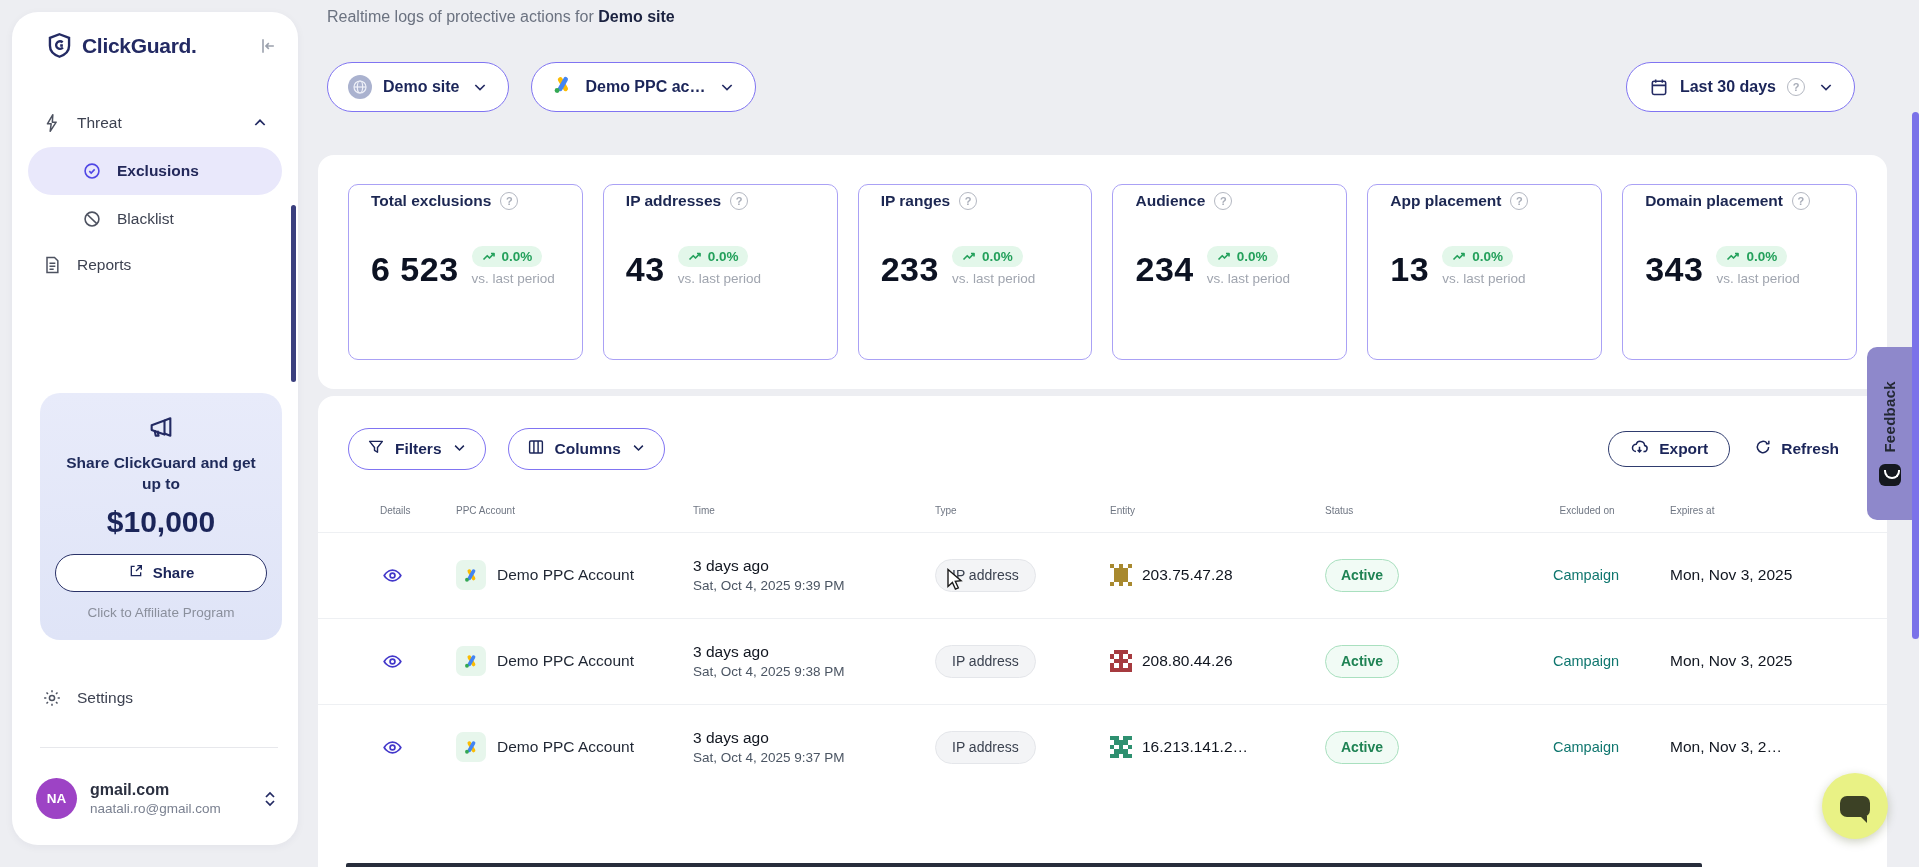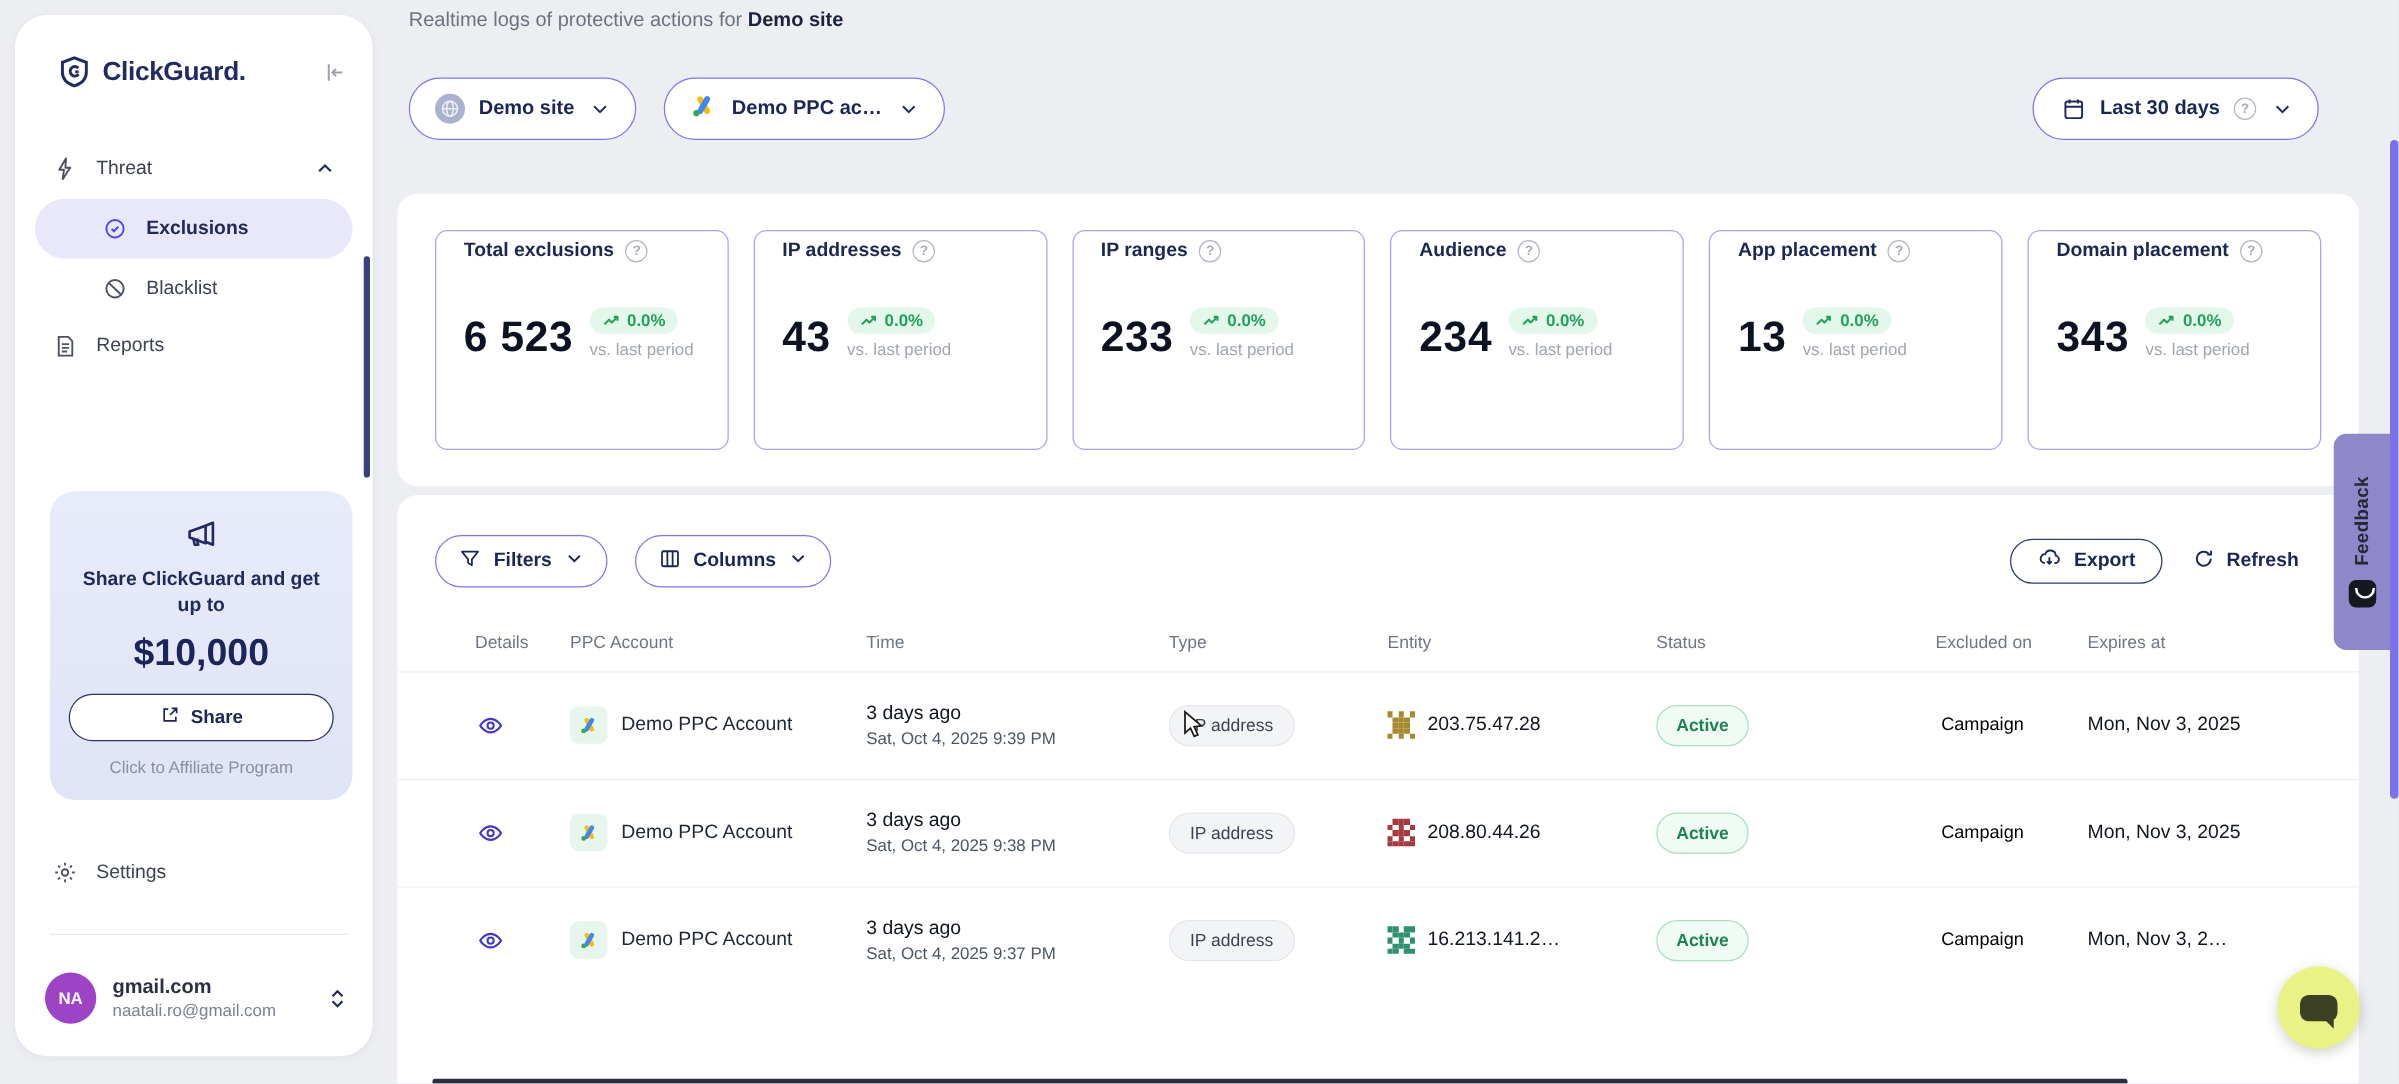--- a/index.html
+++ b/index.html
@@ -3,21 +3,21 @@
 <meta charset="utf-8">
 <style>
   * { margin:0; padding:0; box-sizing:border-box; }
   html,body { background:#e4e6ec; }
   body { font-family:"Liberation Sans", sans-serif; }
   #app { position:relative; width:1919px; height:867px; background:#edeef2; overflow:hidden; }
 
   
   .sidebar { position:absolute; left:12px; top:12px; width:286px; height:833px;
     background:#fff; border-radius:26px; box-shadow:0 2px 8px rgba(30,35,80,.05); }
-  .logo-row { display:flex; align-items:center; padding:32px 20px 0 34px; }
+  .logo-row { display:flex; align-items:center; padding:20px 20px 0 34px; }
   .logo-mark { color:#232a63; display:flex; }
   .logo-text { font-size:21px; font-weight:800; color:#232a63; margin-left:9px; letter-spacing:-.3px; flex:1; }
   .collapse-btn { color:#9aa0ac; cursor:pointer; display:flex; }
   .nav { margin-top:42px; }
   .nav-item { height:44px; display:flex; align-items:center; gap:15px; margin:2px 16px;
     padding:0 14px; font-size:15.5px; color:#3d4251; border-radius:24px; cursor:pointer; }
   .nav-item .nicon { display:flex; color:#4d5260; }
   .nav-item.sub { padding-left:54px; }
   .nav-item.active { background:#e9e8fb; color:#23285a; font-weight:700; height:48px; }
   .nav-item.active .nicon { color:#4f46e5; }
@@ -75,36 +75,36 @@
   .toolbar { display:flex; align-items:center; padding:32px 48px 0 30px; }
   .tool-pill { height:42px; border-radius:21px; border:1.3px solid #8074f2; background:#fff; display:flex;
     align-items:center; gap:10px; padding:0 18px; color:#1b2559; font-weight:600; font-size:15.5px; margin-right:22px; cursor:pointer; }
   .toolbar .grow { flex:1; }
   .export-btn { height:36px; border-radius:21px; border:1.3px solid #2f3c6e; background:#fff; display:flex;
     align-items:center; gap:10px; padding:0 21px; color:#1b2559; font-weight:600; font-size:15.5px; cursor:pointer; }
   .refresh-btn { display:flex; align-items:center; gap:9px; margin-left:24px; color:#1b2559; font-weight:600; font-size:15.5px; cursor:pointer; }
 
   .grid { display:grid; grid-template-columns:108px 237px 242px 175px 215px 205px 112px 1fr; padding:0 30px; align-items:center; }
   .thead { margin-top:34px; padding-bottom:14px; }
-  .th { font-size:14px; color:#6f7683; font-weight:400; }
+  .th { font-size:10px; color:#6f7683; font-weight:400; }
   .th.first { padding-left:32px; }
   .th.center { text-align:center; line-height:1.35; }
   .trow { border-top:1px solid #eef0f3; height:86px; }
   .cell-details { padding-left:34px; color:#4338ca; display:flex; cursor:pointer; }
   .cell-acct { display:flex; align-items:center; gap:11px; font-size:15.5px; color:#1f2633; }
   .gads-chip { width:30px; height:30px; border-radius:7px; background:#e7f6ec; display:flex; align-items:center; justify-content:center; }
   .t-rel { font-size:15.5px; color:#10151f; }
   .t-abs { font-size:13.5px; color:#4b5563; margin-top:3px; }
   .type-pill { display:inline-flex; align-items:center; background:#f3f4f6; border:1px solid #e4e6ea;
     border-radius:17px; height:33px; padding:0 16px; font-size:14px; color:#3b4250; }
   .cell-entity { display:flex; align-items:center; gap:10px; font-size:15.5px; color:#10151f; }
   .identicon { width:22px; height:22px; display:grid; grid-template-columns:repeat(5,1fr); grid-template-rows:repeat(5,1fr); flex:0 0 22px; }
   .status-pill { display:inline-flex; align-items:center; background:#f1fbf5; border:1.2px solid #a9e0bf;
     border-radius:17px; height:33px; padding:0 15px; font-size:14px; font-weight:600; color:#1f8354; }
-  .cell-excl { text-align:center; font-size:14.5px; color:#000000; }
+  .cell-excl { text-align:center; font-size:14.5px; color:#0f766e; }
   .cell-exp { font-size:15.5px; color:#10151f; padding-left:28px; }
   .hscroll { position:absolute; bottom:0; left:28px; width:1356px; height:4px; background:#272d3b; border-radius:2px 2px 0 0; }
 
   
   .feedback-tab { position:absolute; right:7px; top:347px; width:45px; height:173px; background:#8e88cb;
     border-radius:10px 0 0 10px; display:flex; flex-direction:column; align-items:center; justify-content:center; gap:12px; cursor:pointer; }
   .feedback-label { writing-mode:vertical-rl; transform:rotate(180deg); font-size:15px; font-weight:600; color:#232833; letter-spacing:.3px; }
   .feedback-icon { width:22px; height:22px; border-radius:6px; background:#15181f; position:relative; }
   .feedback-icon:after { content:""; position:absolute; left:5px; top:6px; width:12px; height:7px;
     border:2px solid #fff; border-top:none; border-radius:0 0 8px 8px; }

